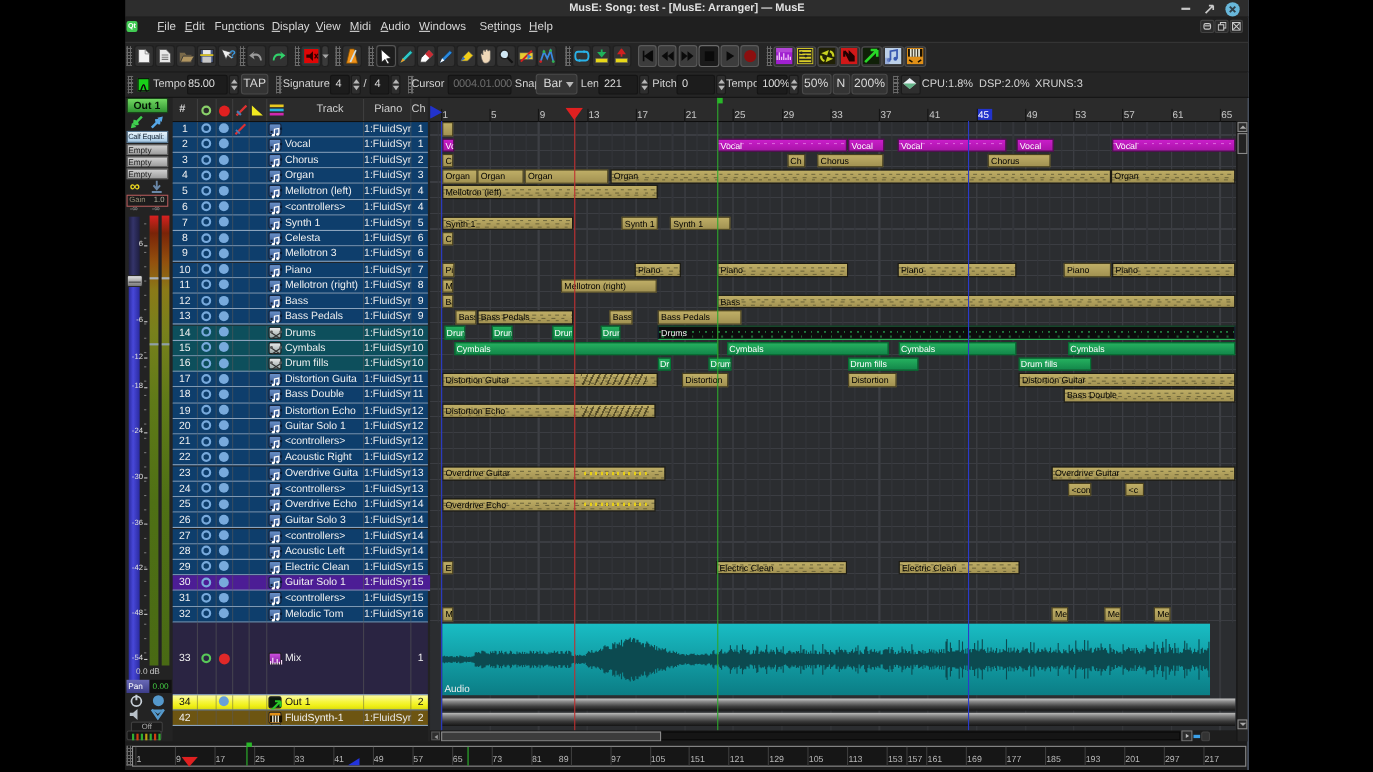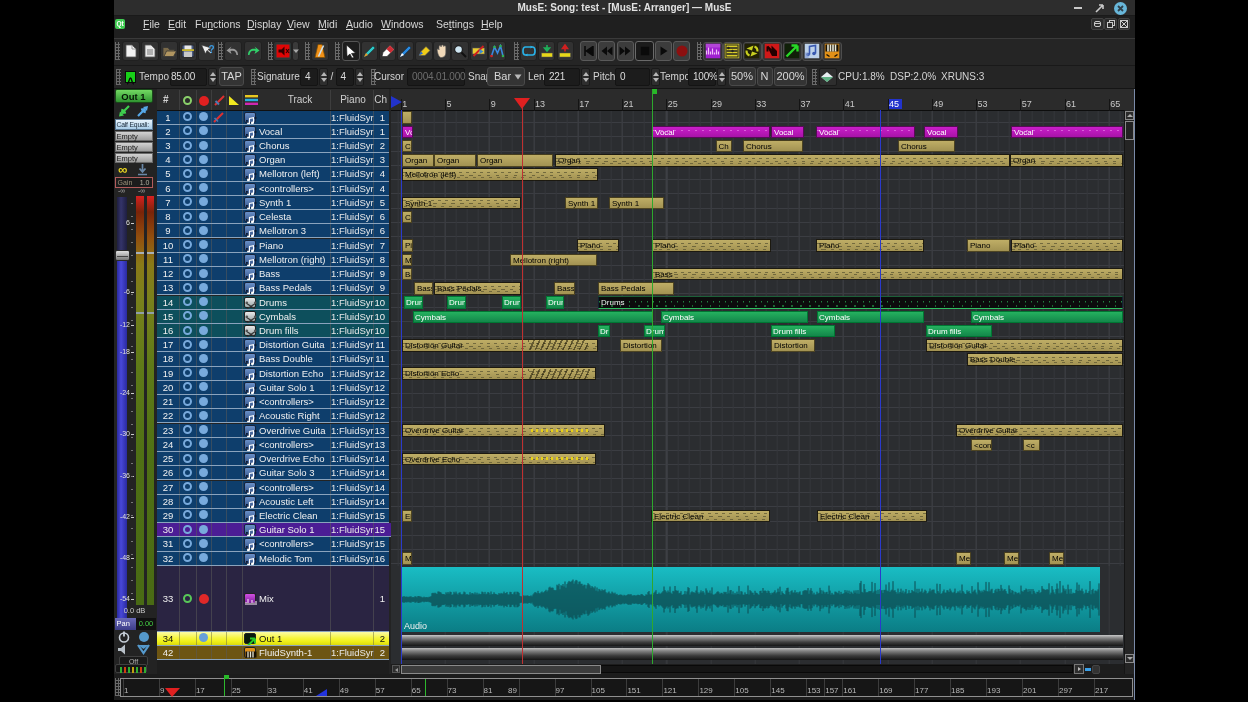--- a/index.html
+++ b/index.html
@@ -1409,21 +1409,21 @@
 <div class="bnum" style="left:591.5px">105</div>
 <div style="position:absolute;left:590.5px;top:679px;width:1px;height:17px;background:#3c3c3c;"></div>
 <div class="bnum" style="left:627.4px">151</div>
 <div style="position:absolute;left:626.4px;top:679px;width:1px;height:17px;background:#3c3c3c;"></div>
 <div class="bnum" style="left:663.4px">121</div>
 <div style="position:absolute;left:662.4px;top:679px;width:1px;height:17px;background:#3c3c3c;"></div>
 <div class="bnum" style="left:699.4px">129</div>
 <div style="position:absolute;left:698.4px;top:679px;width:1px;height:17px;background:#3c3c3c;"></div>
 <div class="bnum" style="left:735.3px">105</div>
 <div style="position:absolute;left:734.3px;top:679px;width:1px;height:17px;background:#3c3c3c;"></div>
-<div class="bnum" style="left:771.3px">145</div>
+<div class="bnum" style="left:771.3px">113</div>
 <div style="position:absolute;left:770.3px;top:679px;width:1px;height:17px;background:#3c3c3c;"></div>
 <div class="bnum" style="left:807.2px">153</div>
 <div style="position:absolute;left:806.2px;top:679px;width:1px;height:17px;background:#3c3c3c;"></div>
 <div class="bnum" style="left:825.2px">157</div>
 <div style="position:absolute;left:824.2px;top:679px;width:1px;height:17px;background:#3c3c3c;"></div>
 <div class="bnum" style="left:843.2px">161</div>
 <div style="position:absolute;left:842.2px;top:679px;width:1px;height:17px;background:#3c3c3c;"></div>
 <div class="bnum" style="left:879.2px">169</div>
 <div style="position:absolute;left:878.2px;top:679px;width:1px;height:17px;background:#3c3c3c;"></div>
 <div class="bnum" style="left:915.1px">177</div>

